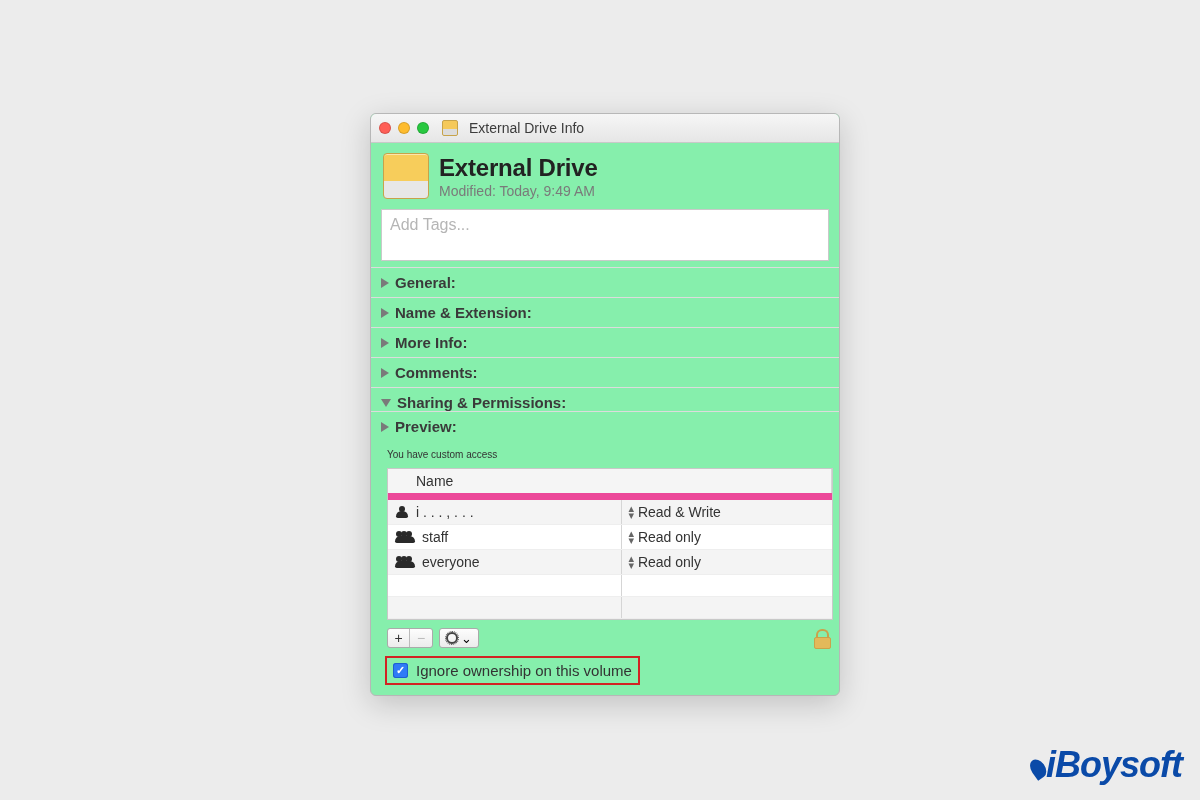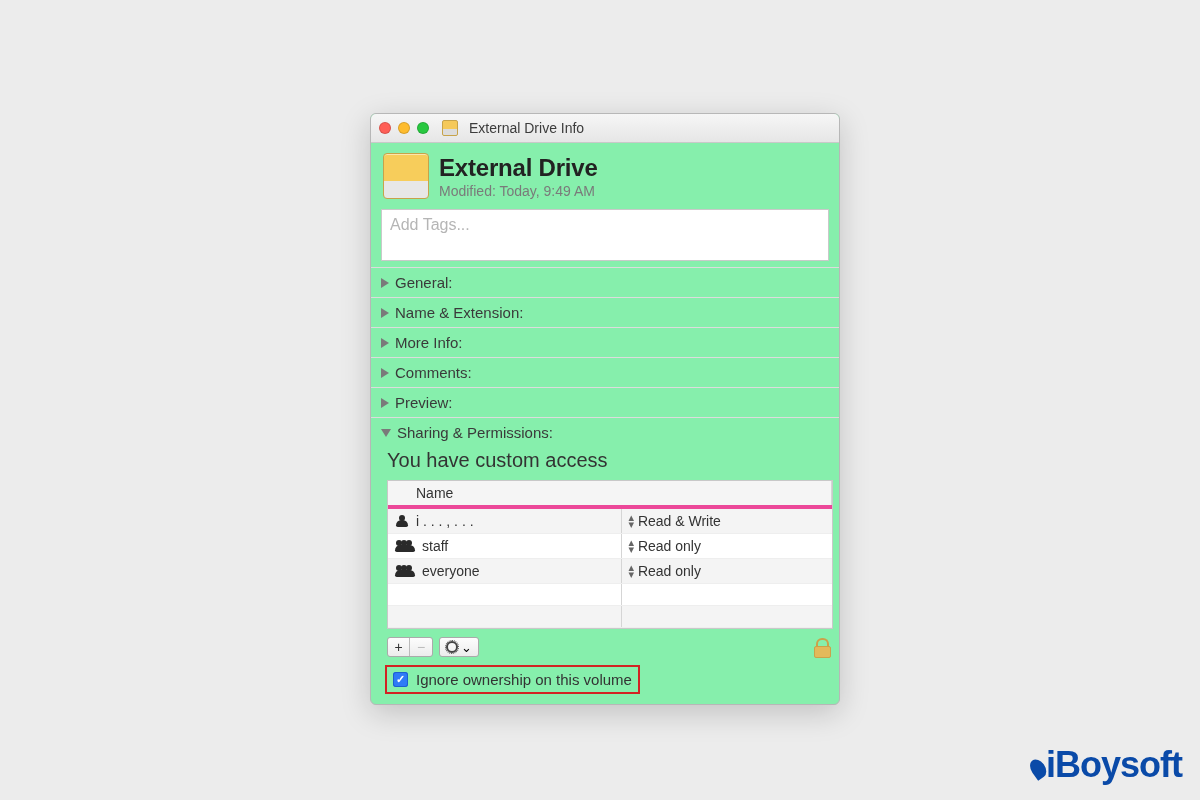--- a/index.html
+++ b/index.html
@@ -55,46 +55,47 @@
   .modified { font-size: 14px; color: #7a7a7a; margin-top: 1px; }
   .tags {
     margin: 4px 10px 6px 10px;
     border: 1px solid #c9c9c9; background: #fff;
     height: 52px; padding: 6px 8px;
     font-size: 16px; color: #b5b5b5;
   }
   .section {
     border-top: 1px solid #dcdcdc;
     padding: 6px 10px 6px 10px;
+    font-weight: bold;
   }
   .section-header {
     display: flex; align-items: center; gap: 6px;
     font-size: 15px; color: #3a3a3a; cursor: default;
   }
   .disclosure {
     width: 0; height: 0; display: inline-block;
   }
   .dis-right {
     border-top: 5px solid transparent;
     border-bottom: 5px solid transparent;
     border-left: 8px solid #7a7a7a;
   }
   .dis-down {
     border-left: 5px solid transparent;
     border-right: 5px solid transparent;
     border-top: 8px solid #7a7a7a;
   }
   .sharing-body { padding: 4px 6px 2px 16px; }
-  .access-note { font-size: 20px; color: #333; margin: 4px 0 8px 0; }
+  .access-note { font-size: 10px; color: #333; margin: 4px 0 8px 0; }
   .perm-table {
     border: 1px solid #c8c8c8; background: #fff;
     font-size: 14px; color: #333;
   }
   .perm-head, .perm-row { display: flex; }
-  .perm-head { background: #f5f5f5; border-bottom: 4px solid #ec4899; }
+  .perm-head { background: #f5f5f5; border-bottom: 7px solid #ec4899; }
   .col-name { flex: 1.1; padding: 4px 8px; border-right: 1px solid #d5d5d5; display:flex; align-items:center; gap:6px; }
   .col-priv { flex: 1; padding: 4px 6px; display:flex; align-items:center; gap:4px; }
   .perm-row:nth-child(even) { background: #f4f4f4; }
   .perm-row { border-bottom: 1px solid #eee; min-height: 24px; }
   .perm-row.blank { min-height: 22px; }
   .user-icon {
     width: 14px; height: 12px; position: relative;
   }
   .user-icon::before {
     content:""; position:absolute; left:3px; top:0; width:6px; height:6px;
@@ -155,21 +156,21 @@
     width: fit-content;
   }
   .chk {
     width:15px;height:15px;border-radius:3px;background:#2f7bf6;
     display:flex;align-items:center;justify-content:center;color:#fff;font-size:11px;font-weight:bold;
     box-shadow: inset 0 0 0 1px #1d5fd0;
   }
   .ignore-label{font-size:15px;color:#333;}
   .watermark {
     position:absolute; right:18px; bottom:14px;
-    font-family: Arial, sans-serif; font-weight:800; 
+    font-family: Arial, sans-serif; font-weight:800; font-style:italic;
     font-size:36px; color:#0a4aa8; letter-spacing:-1px;
   }
   .watermark .drop{
     display:inline-block;width:14px;height:20px;background:#0a4aa8;
     border-radius:50% 50% 50% 0;transform:rotate(-35deg) translateY(2px);margin-right:2px;
   }
 </style>
 </head>
 <body>
 
@@ -213,31 +214,31 @@
       <span class="disclosure dis-right"></span>
       <span>More Info:</span>
     </div>
   </div>
   <div class="section">
     <div class="section-header">
       <span class="disclosure dis-right"></span>
       <span>Comments:</span>
     </div>
   </div>
-  <div class="section">
-    <div class="section-header">
-      <span class="disclosure dis-right"></span>
-      <span>Preview:</span>
-    </div>
-  </div>
-
   <div class="section" style="padding-bottom:0;">
     <div class="section-header">
       <span class="disclosure dis-down"></span>
       <span>Sharing &amp; Permissions:</span>
+    </div>
+  </div>
+
+  <div class="section">
+    <div class="section-header">
+      <span class="disclosure dis-right"></span>
+      <span>Preview:</span>
     </div>
   </div>
 
   <div class="sharing-body">
     <div class="access-note">You have custom access</div>
 
     <div class="perm-table">
       <div class="perm-head">
         <div class="col-name" style="padding-left:28px;">Name</div>
       </div>

